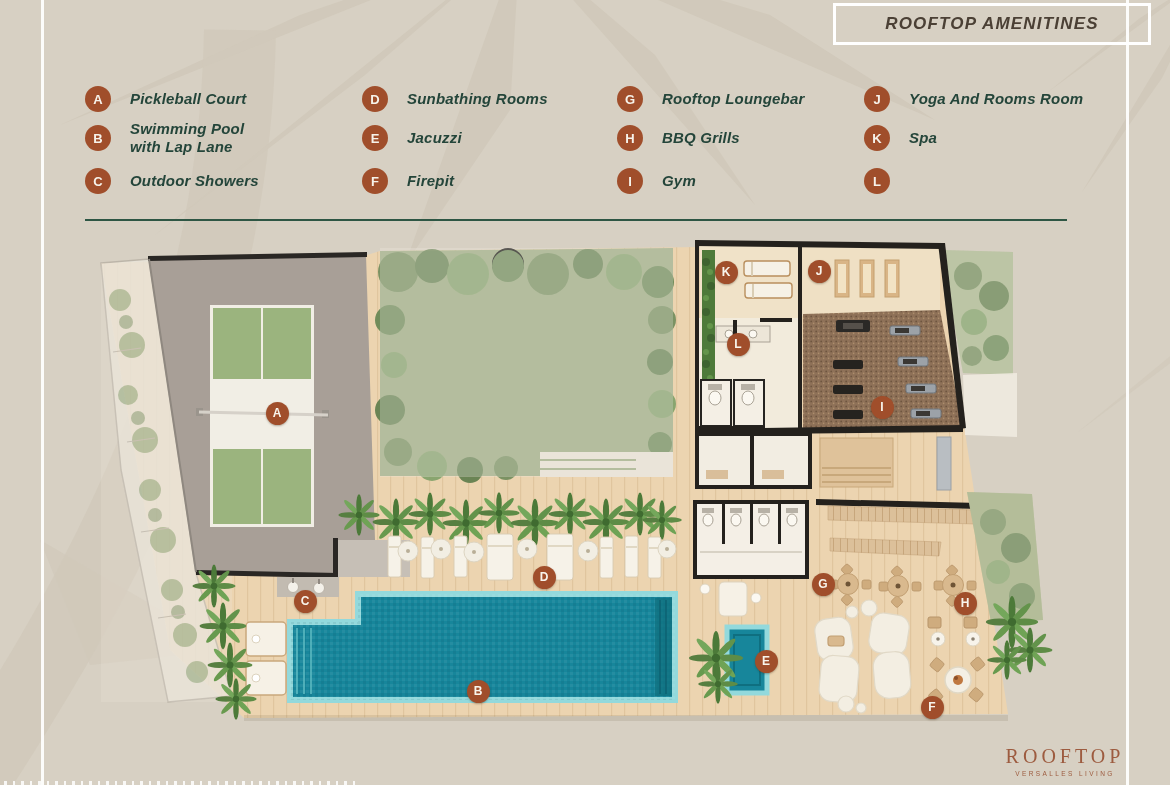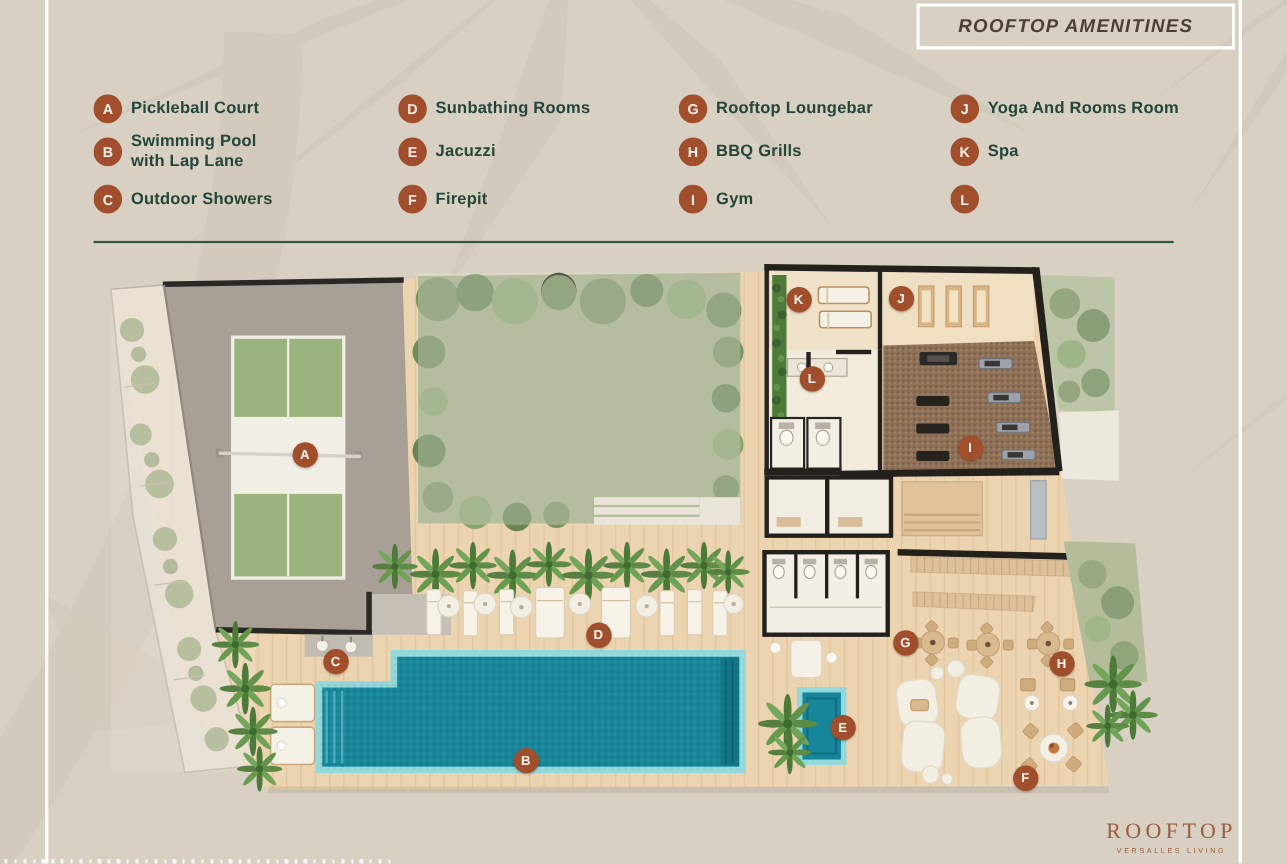--- a/index.html
+++ b/index.html
@@ -6,37 +6,37 @@
   body{
     width:1170px;height:785px;position:relative;overflow:hidden;
     background:#D7D0C3;
     font-family:"Liberation Sans", sans-serif;
   }
   .abs{position:absolute;}
   
   .frame-line{position:absolute;top:0;width:3px;height:785px;background:rgba(255,255,255,.92);}
   
   .title-box{
-    position:absolute;left:833px;top:3px;width:290px;height:42px;
+    position:absolute;left:833px;top:3px;width:318px;height:42px;
     border:3px solid #FFFFFF;box-sizing:border-box;
     display:flex;align-items:center;justify-content:center;
   }
   .title-box span{
     font-weight:bold;font-style:italic;font-size:17px;letter-spacing:1.2px;
     color:#4B4035;white-space:nowrap;
   }
   
   .legend-item{position:absolute;display:flex;align-items:center;height:36px;}
   .legend-circle{
     width:26px;height:26px;border-radius:50%;background:#A04E2B;flex:0 0 26px;
     display:flex;align-items:center;justify-content:center;
     color:#F6F2EA;font-weight:bold;font-size:13px;
   }
   .legend-label{
-    margin-left:8px;font-weight:bold;font-size:15px;
+    margin-left:19px;font-weight:bold;font-style:italic;font-size:15px;
     color:#24453A;line-height:1.2;letter-spacing:.2px;white-space:pre-line;
   }
   .divider{position:absolute;left:85px;top:219px;width:982px;height:2px;background:#2E5644;}
   
   .marker{
     position:absolute;width:23px;height:23px;border-radius:50%;
     background:#A04E2B;color:#F8F4EC;font-weight:bold;font-size:12px;
     display:flex;align-items:center;justify-content:center;
     box-shadow:0 1px 2px rgba(60,40,20,.35);
   }

